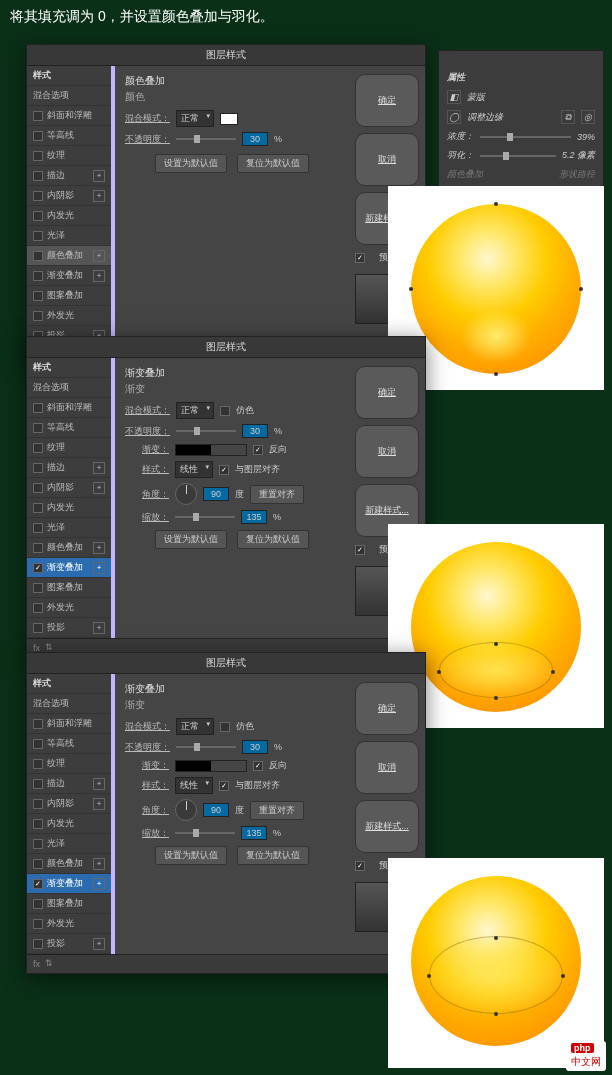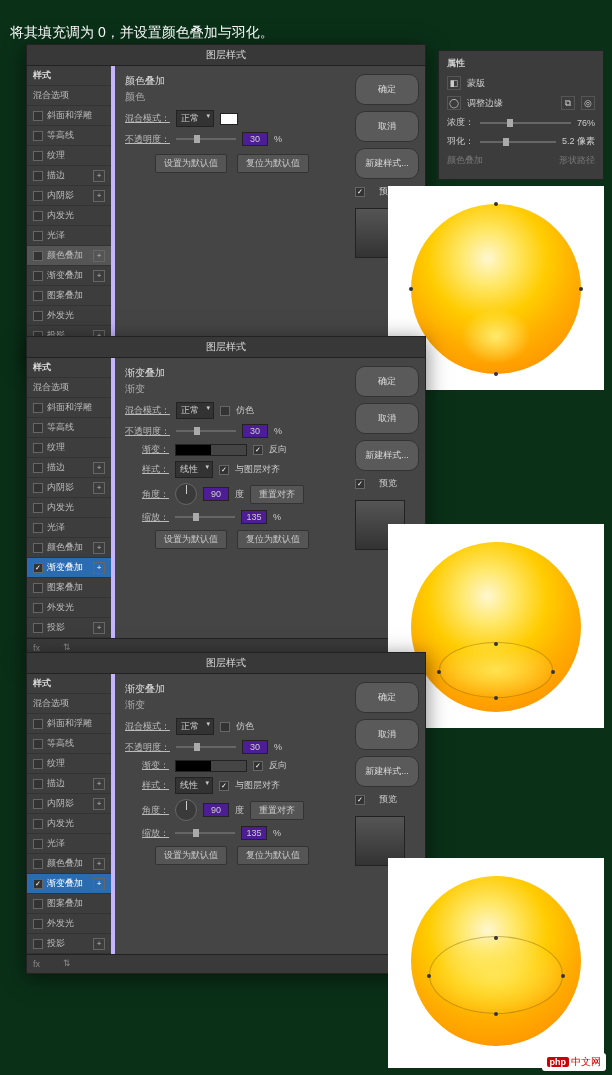--- a/index.html
+++ b/index.html
@@ -9,21 +9,21 @@
   background: #0a3018;
   font-family: "Microsoft YaHei", Arial, sans-serif;
   font-size: 9px;
   color: #ccc;
   position: relative;
   overflow: hidden;
 }
 .instruction {
   color: #fff;
   font-size: 14px;
-  padding: 24px 10px;
+  padding: 8px 10px;
 }
 .dialog {
   position: absolute;
   background: #454545;
   border: 1px solid #222;
   box-shadow: 0 4px 20px rgba(0,0,0,0.5);
 }
 .dialog-title {
   background: #383838;
   color: #ddd;
@@ -111,21 +111,21 @@
 .slider::before {
   content: "";
   position: absolute;
   width: 6px; height: 8px;
   background: #aaa;
   top: -3px;
   left: 30%;
 }
 .num-input {
   width: 26px;
-  background: #4c1d95;
+  background: #0369a1;
   border: 1px solid #222;
   color: #ccc;
   text-align: center;
   font-size: 9px;
   padding: 1px 2px;
 }
 .btn-small {
   background: #555;
   border: 1px solid #333;
   color: #ccc;
@@ -138,50 +138,52 @@
   padding: 8px 6px;
   display: flex;
   flex-direction: column;
   gap: 6px;
   align-items: stretch;
 }
 .btn-main {
   background: #5a5a5a;
   border: 1px solid #333;
   color: #ddd;
-  padding: 8px 0;
+  padding: 19px 0;
   font-size: 9px;
   border-radius: 10px;
   text-align: center;
+  text-decoration: underline;
 }
 .preview-label { display: flex; align-items: center; gap: 14px; font-size: 9px; }
 .preview-box {
   width: 50px; height: 50px;
   background: linear-gradient(#555,#333);
   border: 1px solid #222;
   margin-top: 4px;
 }
 .bottom-bar {
   background: #3a3a3a;
   border-top: 1px solid #222;
   padding: 3px 6px;
   display: flex;
   align-items: center;
-  gap: 23px;
+  gap: 5px;
   font-size: 9px;
   color: #888;
 }
 .bottom-bar .spacer { flex: 1; }
 .tiny-icon { width: 12px; height: 12px; color: #888; }
 
 .props-panel {
   position: absolute;
   background: #3c3c3c;
   border: 1px solid #222;
-  padding: 6px 8px;
+  padding: 20px 8px;
+  font-style: italic;
 }
 .props-header { display:flex; align-items:center; gap:4px; margin-bottom:6px; }
 .props-row { display:flex; align-items:center; gap:6px; margin-bottom:6px; font-size:9px; }
 .props-row .slider { flex:1; }
 .mini-icon { width:14px; height:14px; border:1px solid #555; display:flex; align-items:center; justify-content:center; }
 
 .gradient-bar {
   width: 72px; height: 12px;
   background: linear-gradient(to right, #000 0%, #000 50%, transparent 50%, transparent 100%);
   border: 1px solid #222;
@@ -235,21 +237,21 @@
   left:18px; bottom:32px; width:134px; height:78px;
 }
 .path-dots { position:absolute; inset:0; }
 .path-dots span {
   position:absolute; width:4px; height:4px; background:#333; border-radius:50%;
 }
 .watermark {
   position:absolute; right:6px; bottom:4px;
   background:#fff; color:#c00; font-size:10px;
   padding:2px 5px; border-radius:3px;
-  display:flex; align-items:center; gap:2px;
+  display:flex; align-items:flex-start; gap:2px;flex-direction:column;
 }
 .watermark b { background:#c00; color:#fff; padding:0 3px; border-radius:2px; font-size:9px;}
 </style>
 </head>
 <body>
 
 <div class="instruction">将其填充调为 0，并设置颜色叠加与羽化。</div>
 
 <div class="dialog" style="left:26px; top:44px; width:400px;">
   <div class="dialog-title">图层样式</div>
@@ -360,21 +362,21 @@
   <div class="props-row">
     <span class="mini-icon">◯</span>
     <span>调整边缘</span>
     <span style="flex:1"></span>
     <span class="mini-icon">⧉</span>
     <span class="mini-icon">◎</span>
   </div>
   <div class="props-row">
     <span>浓度：</span>
     <span class="slider"></span>
-    <span>76%</span>
+    <span>39%</span>
   </div>
   <div class="props-row">
     <span>羽化：</span>
     <span class="slider"></span>
     <span>5.2 像素</span>
   </div>
   <div class="props-row" style="color:#777">
     <span>颜色叠加</span>
     <span style="flex:1"></span>
     <span>形状路径</span>

